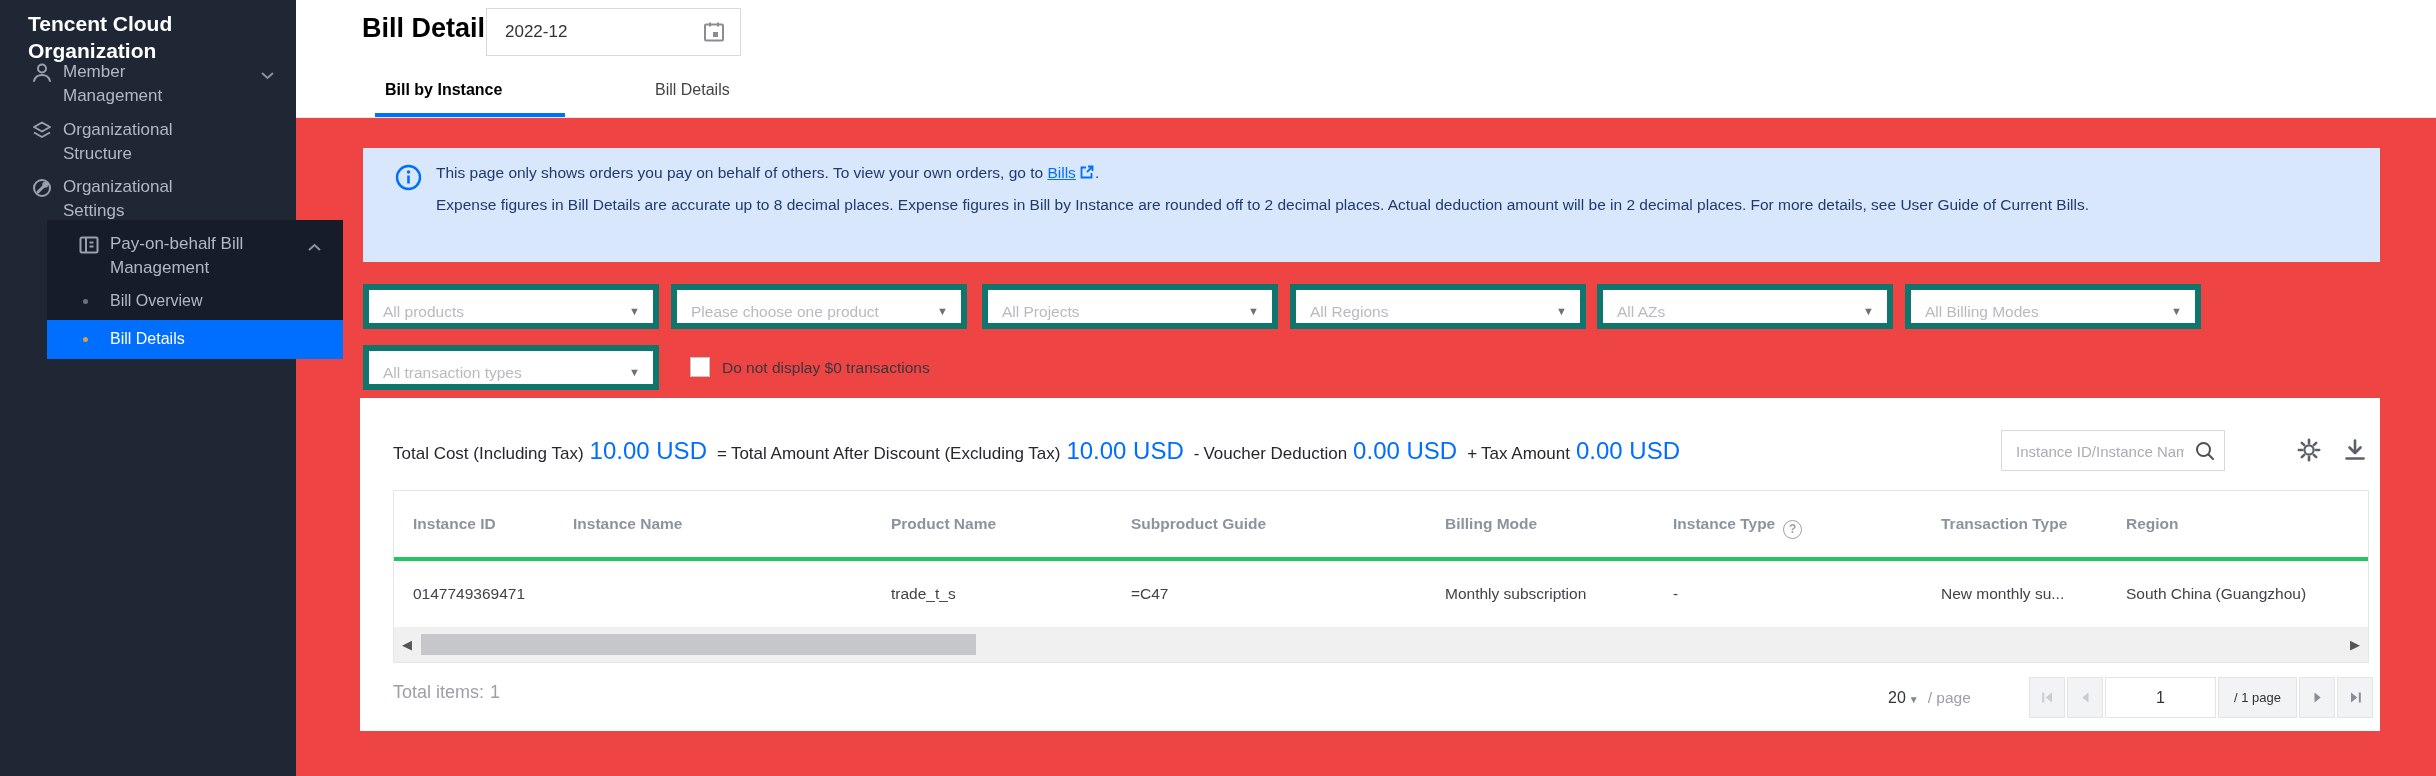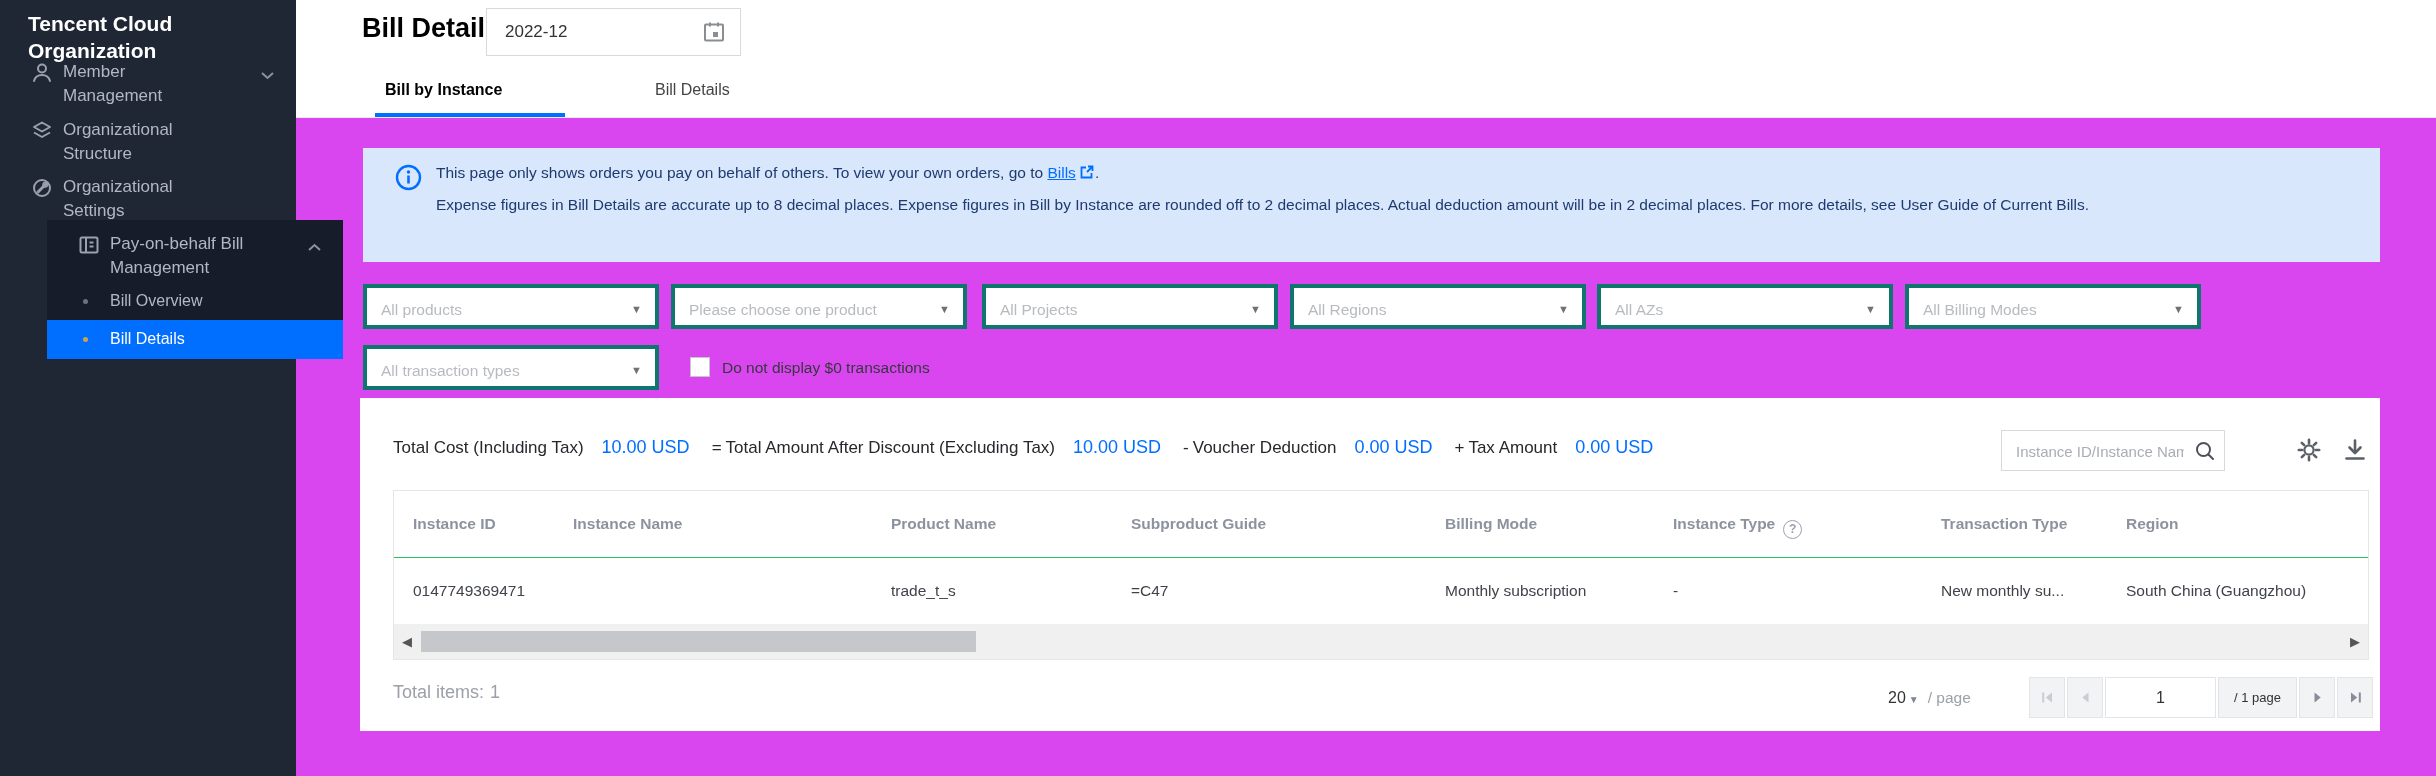--- a/index.html
+++ b/index.html
@@ -1,17 +1,17 @@
 <!DOCTYPE html>
 <html><head>
 <meta charset="utf-8">
 <style>
   html,body{margin:0;padding:0;}
   body{width:2436px;height:776px;font-family:"Liberation Sans","DejaVu Sans",sans-serif;}
-  #screen{position:relative;width:2436px;height:776px;background:#d946ef;overflow:hidden;}
+  #screen{position:relative;width:2436px;height:776px;background:#ef4444;overflow:hidden;}
 
   
   .sidebar{position:absolute;left:0;top:0;width:296px;height:776px;background:#1f2634;}
   .sb-title{position:absolute;left:28px;top:10px;width:230px;color:#ffffff;font-size:21px;font-weight:bold;line-height:27px;white-space:pre-line;}
   .sb-item{position:absolute;left:0;width:296px;color:#b2b8c3;cursor:pointer;}
   .sb-item .sb-icon{position:absolute;left:30px;top:1px;width:24px;height:24px;color:#9aa1ad;}
   .sb-item .sb-label{position:absolute;left:63px;top:0;width:150px;font-size:17px;line-height:24px;white-space:pre-line;}
   .sb-item .sb-chev{position:absolute;right:22px;top:6px;color:#8a92a0;}
   .sb-group{position:absolute;left:0;top:220px;width:296px;height:139px;background:#161c29;margin-left:47px;}
   .sb-sub{position:absolute;left:0;width:296px;height:38px;color:#b2b8c3;font-size:16px;line-height:38px;cursor:pointer;}
@@ -32,43 +32,43 @@
 
   
   .content{position:absolute;left:296px;top:119px;width:2140px;height:657px;}
 
   .banner{position:absolute;left:67px;top:29px;width:2017px;height:114px;background:#d8e7fb;}
   .banner-icon{position:absolute;left:32px;top:16px;}
   .banner-text{position:absolute;left:73px;top:10px;font-size:15.5px;line-height:30px;color:#1e3a70;}
   .banner-link{color:#006eff;text-decoration:underline;cursor:pointer;}
   .ext-icon{display:inline-block;vertical-align:-2px;margin-left:3px;}
 
-  .select{position:absolute;top:165px;width:296px;height:45px;background:#fff;border:4px solid #0f766e;box-sizing:border-box;cursor:pointer;}
+  .select{position:absolute;top:165px;width:296px;height:45px;background:#fff;border:6px solid #0f766e;box-sizing:border-box;cursor:pointer;}
   .select .ph{position:absolute;left:14px;line-height:43px;font-size:15.5px;color:#b7babf;}
   .select .caret{position:absolute;right:13px;top:15px;font-size:11px;color:#6d7278;}
   .select.row2{top:226px;}
   .checkbox-wrap{position:absolute;left:394px;top:226px;height:45px;cursor:pointer;}
   .checkbox{position:absolute;left:0;top:12px;width:20px;height:20px;background:#fff;border:1px solid #c4c6c9;box-sizing:border-box;}
   .checkbox-label{position:absolute;left:32px;top:0;line-height:45px;font-size:15.5px;color:#35383d;white-space:nowrap;}
 
   
   .card{position:absolute;left:64px;top:279px;width:2020px;height:333px;background:#ffffff;}
   .totals{position:absolute;left:33px;top:39px;font-size:17px;color:#26282d;white-space:nowrap;}
-  .totals .num{color:#006eff;font-size:18px;margin:0 18px;}
+  .totals .num{color:#006eff;font-size:24px;margin:0 6px;}
   .totals .op{margin:0 4px;}
   .search-box{position:absolute;left:1641px;top:32px;width:224px;height:41px;border:1px solid #d8d9db;box-sizing:border-box;background:#fff;}
   .search-box input{position:absolute;left:12px;top:0;width:168px;height:39px;border:none;outline:none;font-size:15px;color:#333;font-family:inherit;background:transparent;}
   .search-box input::placeholder{color:#a9adb3;}
   .search-box .mag{position:absolute;right:8px;top:9px;cursor:pointer;}
   .icon-btn{position:absolute;top:39px;width:26px;height:26px;cursor:pointer;}
   .gear-btn{left:1936px;}
   .dl-btn{left:1982px;}
 
   .table{position:absolute;left:33px;top:92px;width:1976px;border:1px solid #e4e6ea;box-sizing:border-box;}
-  .thead{position:relative;height:66px;border-bottom:1px solid #22c55e;}
+  .thead{position:relative;height:66px;border-bottom:4px solid #22c55e;}
   .trow{position:relative;height:66px;}
   .th{position:absolute;top:0;line-height:66px;font-size:15.5px;font-weight:600;color:#8d939e;white-space:nowrap;}
   .td{position:absolute;top:0;line-height:66px;font-size:15.5px;color:#3f434a;white-space:nowrap;}
   .c0{left:19px;} .c1{left:179px;} .c2{left:497px;} .c3{left:737px;}
   .c4{left:1051px;} .c5{left:1279px;} .c6{left:1547px;} .c7{left:1732px;}
   .help{display:inline-block;width:19px;height:19px;line-height:17px;text-align:center;border:1.5px solid #9aa0ab;border-radius:50%;color:#9aa0ab;font-size:12px;font-weight:bold;vertical-align:-4px;margin-left:8px;box-sizing:border-box;cursor:pointer;}
   .hscroll{position:relative;height:35px;background:#f0f0f1;}
   .hs-arrow{position:absolute;top:0;height:35px;line-height:35px;font-size:13px;color:#555;cursor:pointer;}
   .hs-left{left:8px;} .hs-right{right:8px;}
   .hs-thumb{position:absolute;left:27px;top:7px;width:555px;height:21px;background:#c5c7ca;cursor:grab;}

